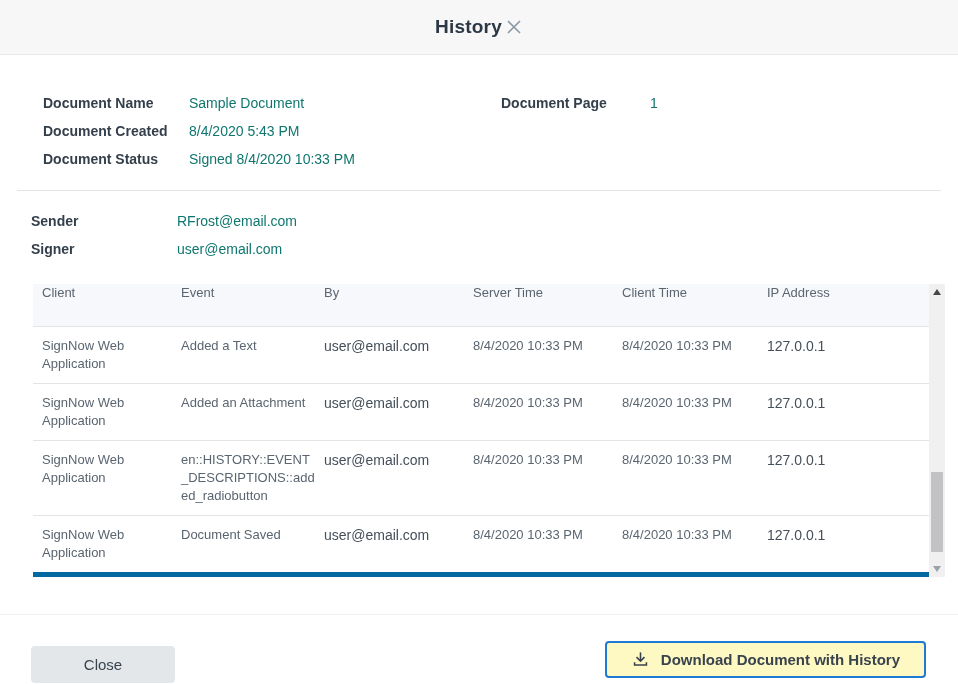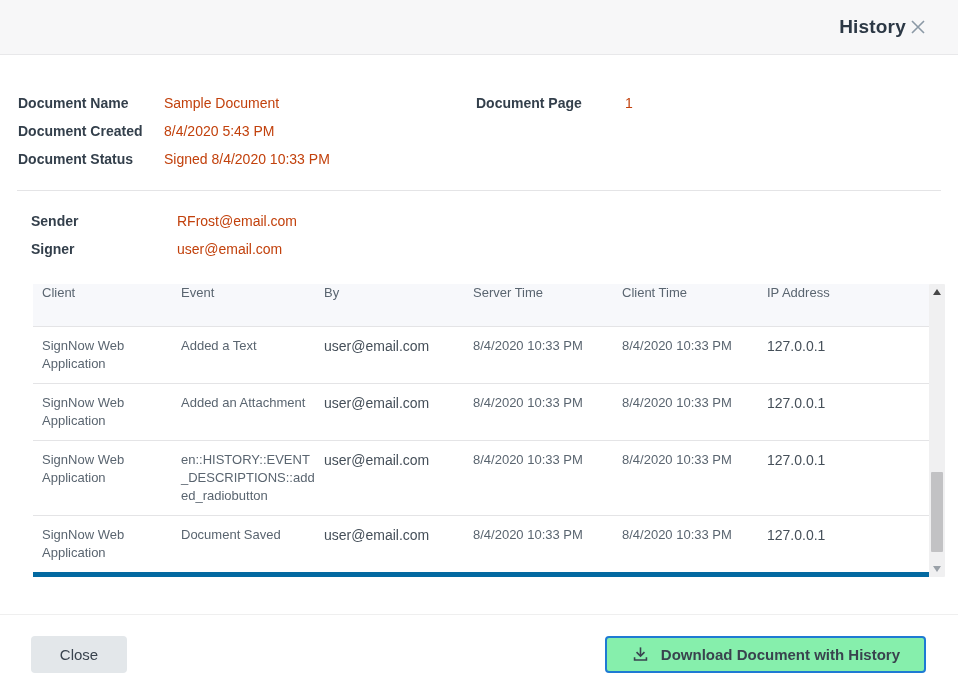--- a/index.html
+++ b/index.html
@@ -8,35 +8,35 @@
     font-family:"Liberation Sans", sans-serif;
     background:#fff;
     color:#333f4b;
     overflow:hidden;
   }
   .modal { width:958px; height:684px; background:#fff; position:relative; }
 
   
   .modal-header {
     height:55px; background:#f7f7f8; border-bottom:1px solid #e8e8ea;
-    display:flex; align-items:center; justify-content:flex-end;
+    display:flex; align-items:center; justify-content:center;
     padding:0 28px 0 31px;
   }
   .modal-title { font-size:19px; font-weight:600; color:#2c3845; letter-spacing:.2px; }
   .close-btn { width:24px; height:24px; display:flex; align-items:center; justify-content:center; cursor:pointer; }
 
   
-  .doc-info { display:flex; margin:34px 18px 0 18px; }
+  .doc-info { display:flex; margin:34px 18px 0 43px; }
   .doc-info-col-left { width:458px; }
   .doc-info-col-right { flex:1; }
   .info-row { display:flex; line-height:28px; font-size:14px; }
   .info-label { font-weight:700; color:#333f4b; }
   .doc-info-col-left .info-label { width:146px; }
   .doc-info-col-right .info-label { width:149px; }
-  .info-value { color:#c2410c; }
+  .info-value { color:#0f766e; }
 
   .divider { border:none; border-top:1px solid #e4e4e6; margin:17px 17px 0 17px; }
 
   
   .parties { margin:16px 18px 0 31px; }
   .parties .info-label { width:146px; }
 
   
   .history-table { display:flex; margin:21px 13px 0 33px; }
   .table-main { flex:1; }
@@ -70,23 +70,23 @@
 
   
   .modal-footer {
     margin-top:21px; padding:0 32px 0 31px;
     display:flex; align-items:center; justify-content:space-between;
   }
   .btn {
     font-family:"Liberation Sans", sans-serif; font-size:15px; color:#39434e;
     border-radius:4px; cursor:pointer; display:flex; align-items:center; justify-content:center;
   }
-  .btn-close { width:96px; height:37px; background:#e3e7ea; border:none; }
+  .btn-close { width:144px; height:37px; background:#e3e7ea; border:none;margin-top:10px; }
   .btn-download {
-    height:37px; padding:0 24px; background:#86efac;
+    height:37px; padding:0 24px; background:#fef9c3;
     border:2px solid #1e7ad3; font-weight:600; gap:11px;
   }
   .dl-icon { display:flex; align-items:center; }
 </style>
 </head>
 <body>
 
 <div class="modal">
 
   <div class="modal-header">

